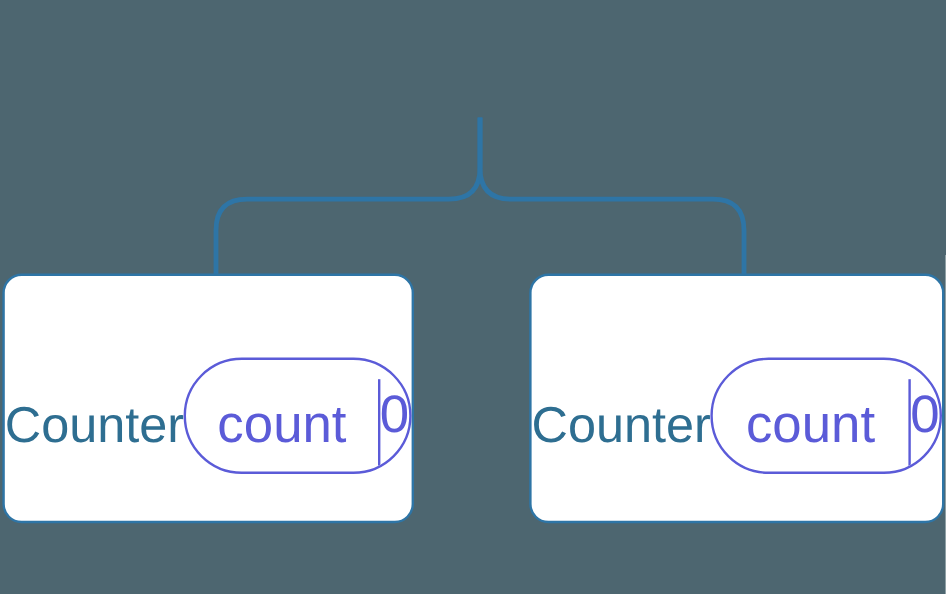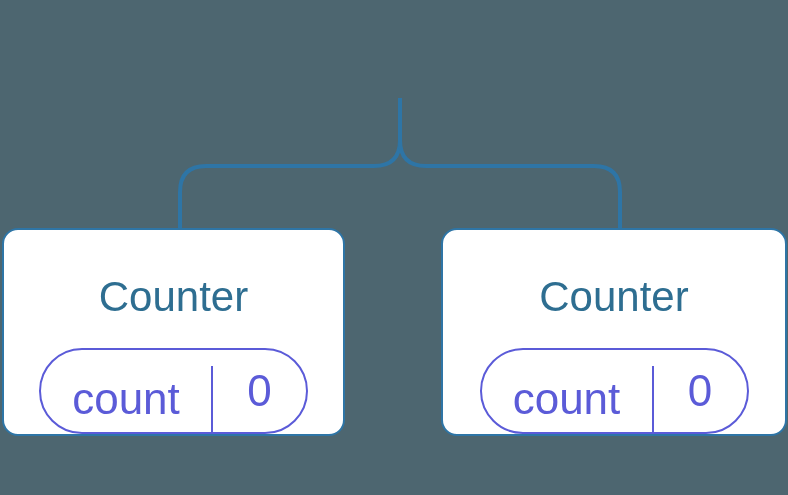--- a/index.html
+++ b/index.html
@@ -48,21 +48,21 @@
     font-weight: 500;
     letter-spacing: 0.5px;
   }
 
   .counter-node {
     top: 228px;
     width: 343px;
     height: 208px;
     border-radius: 16px;
     display: flex;
-    flex-direction: column;
+    flex-direction: row;
     align-items: center;
   }
   .counter-left  { left: 2px; }
   .counter-right { left: 441px; width: 346px; }
 
   .node-title {
     margin-top: 44px;
     font-size: 42px;
     line-height: 1.1;
     font-weight: 500;

